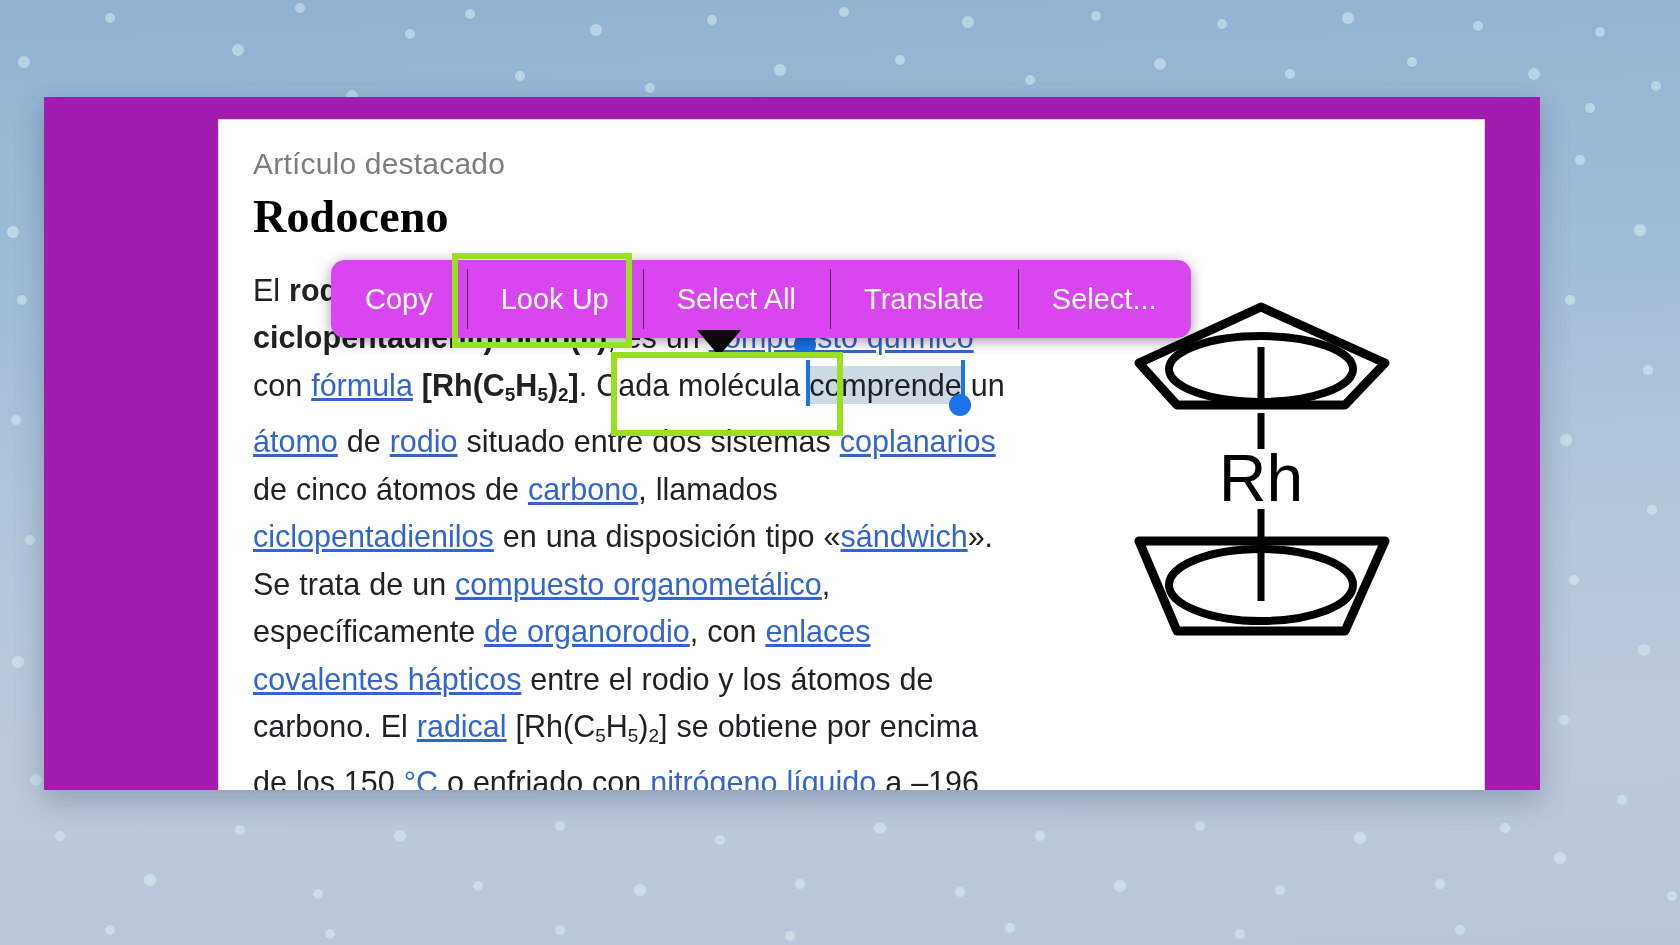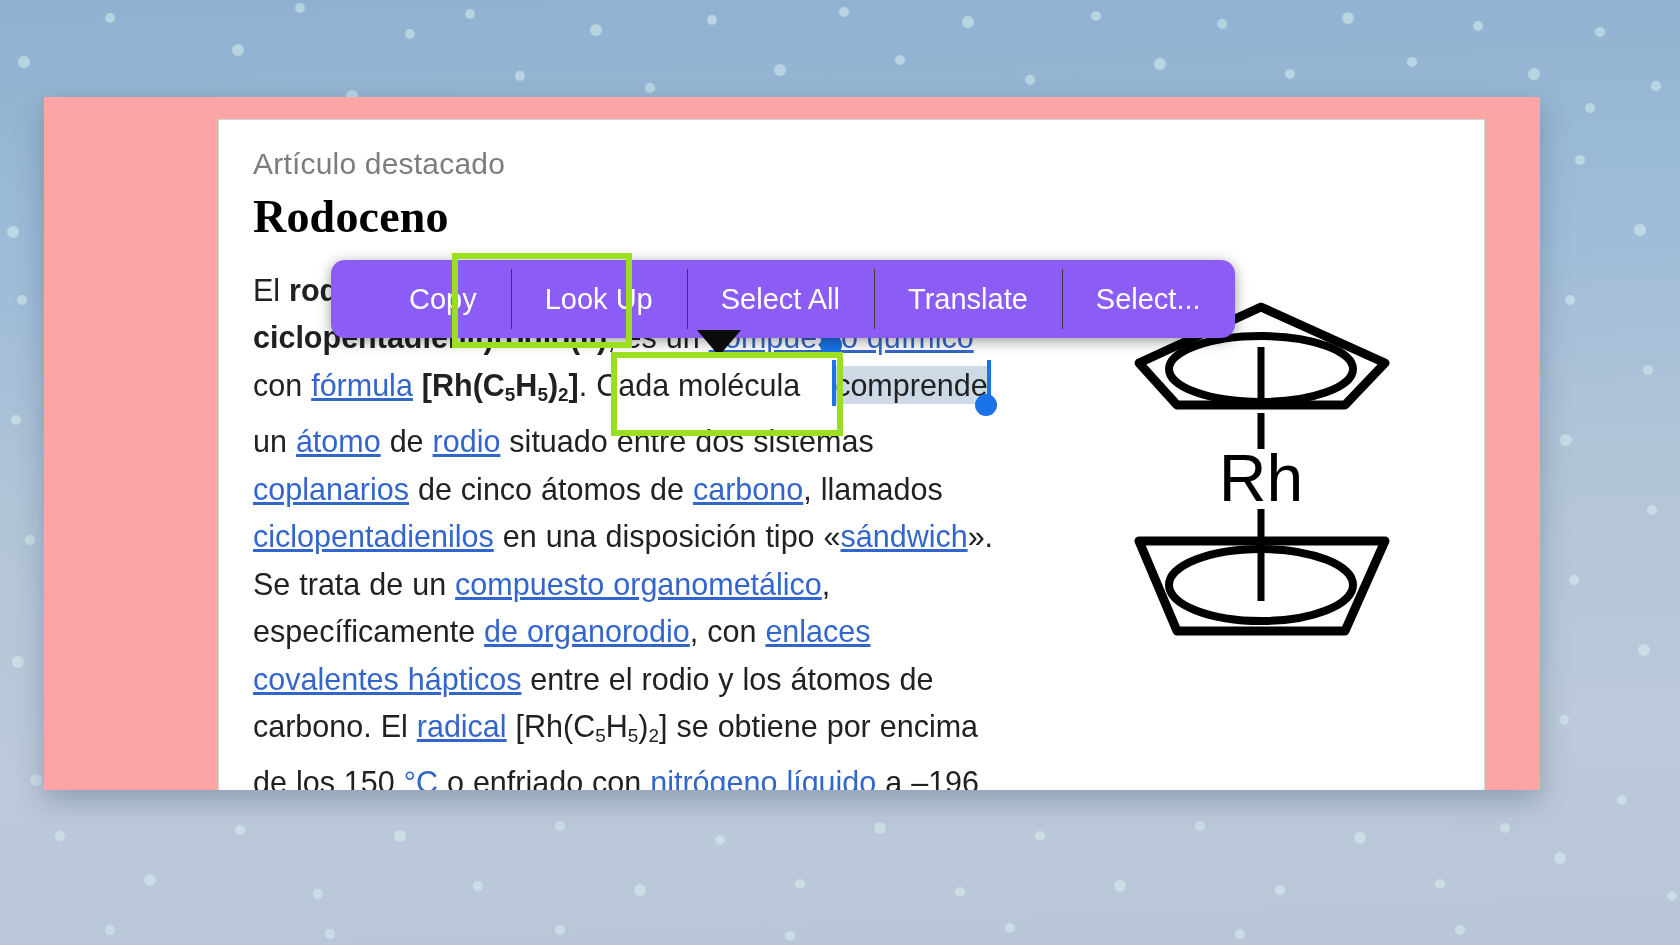--- a/index.html
+++ b/index.html
@@ -11,21 +11,21 @@
   }
 
   
   #dots { position: absolute; inset: 0; z-index: 0; }
 
   
   .page-card {
     position: absolute;
     left: 44px; top: 97px;
     width: 1496px; height: 693px;
-    background: #fca5a5;
+    background: #a21caf;
     box-shadow: 0 10px 26px rgba(40,60,90,.30);
     z-index: 1;
     overflow: hidden;
   }
 
   .inner-frame {
     position: absolute;
     left: 174px; top: 22px;
     width: 1267px; height: 700px;
     border: 1px solid #d3d5d8;
@@ -66,21 +66,20 @@
   }
   .body-text b { font-weight: bold; }
   .lnk { color: #3366cc; text-decoration: underline; }
   sub { font-size: 0.62em; vertical-align: -0.26em; }
 
   
   .sel {
     background: #cdd9e5;
     position: relative;
     padding: 2px 0;
-    margin-left: 26px;
   }
   .caret-l, .caret-r {
     position: absolute;
     width: 4px; height: 46px;
     background: #1a73e8;
     top: -6px;
   }
   .caret-l { left: -3px; }
   .caret-r { right: -3px; }
   .knob {
@@ -98,27 +97,26 @@
     position: absolute;
     left: 880px; top: 155px;
     width: 260px; height: 345px;
   }
 
   
   .ctx-menu {
     position: absolute;
     left: 331px; top: 260px;
     height: 78px;
-    background: #8b5cf6;
+    background: #d946ef;
     border-radius: 14px;
     display: flex;
     align-items: stretch;
     z-index: 30;
     box-shadow: 0 3px 14px rgba(0,0,0,.4);
-    padding-left: 44px;
   }
   .ctx-item {
     display: flex; align-items: center; justify-content: center;
     color: #ffffff;
     font-size: 29px;
     padding: 0 34px;
     position: relative;
     white-space: nowrap;
     cursor: default;
   }

